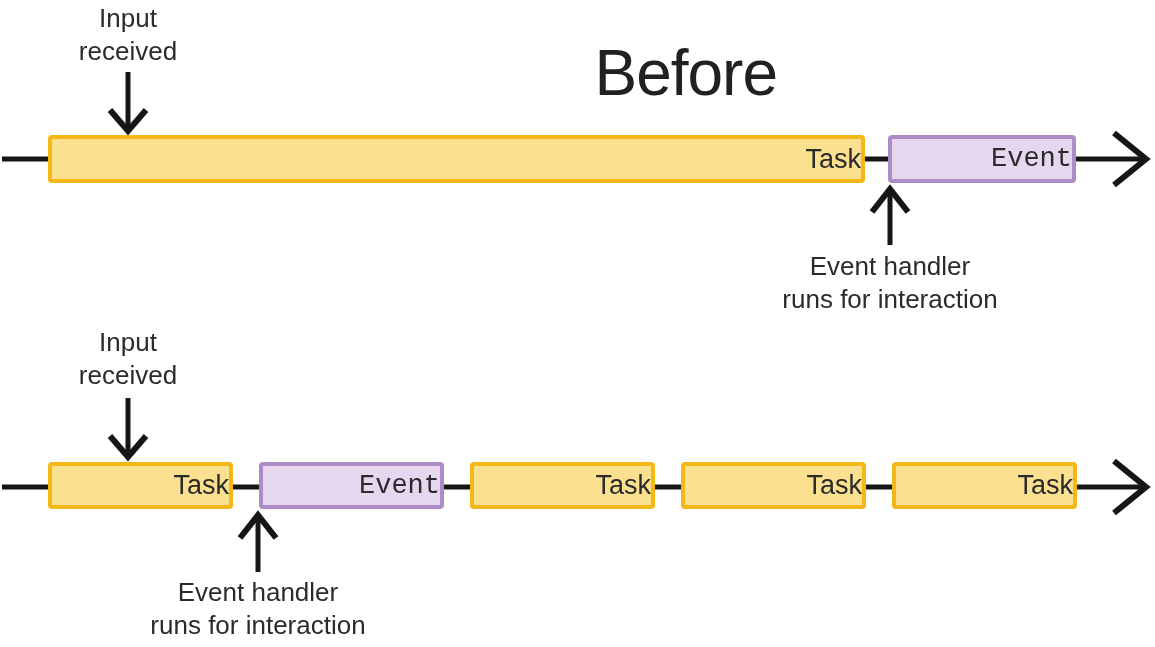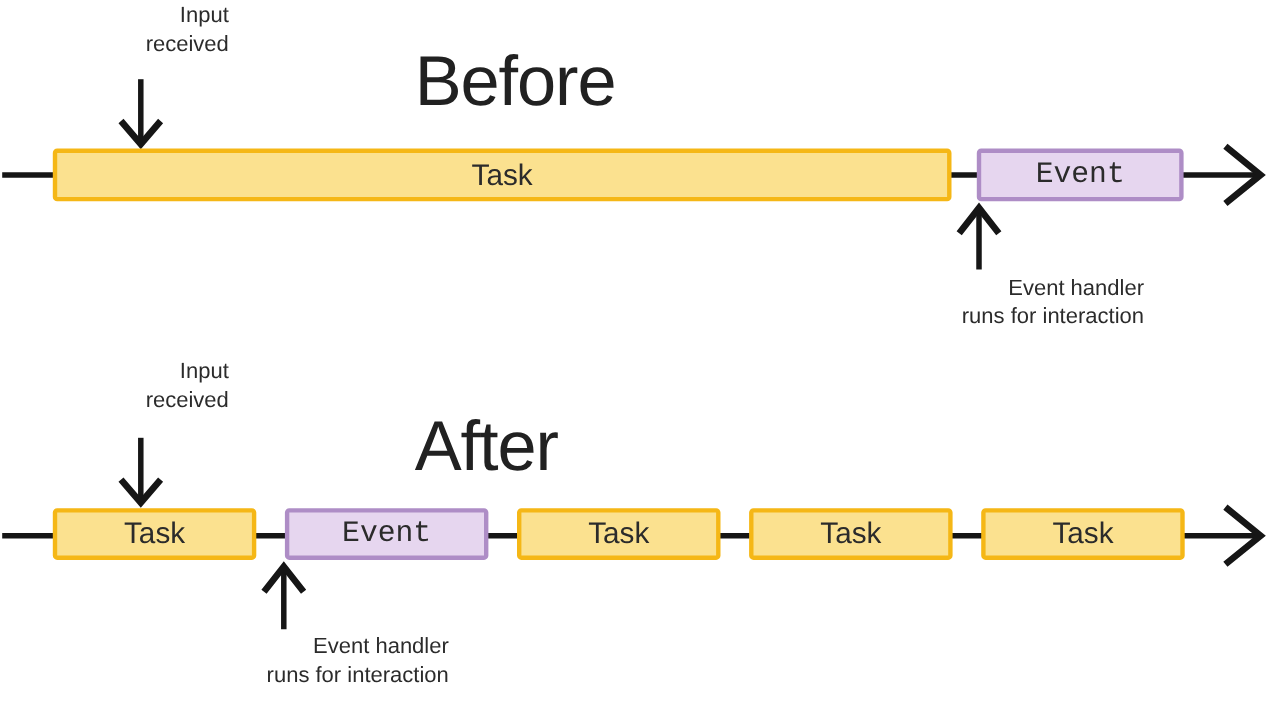--- a/index.html
+++ b/index.html
@@ -22,38 +22,38 @@
   }
   svg.layer { position: absolute; left: 0; top: 0; }
   .stroke { stroke: var(--line); stroke-width: 5; fill: none; stroke-linejoin: miter; stroke-linecap: butt; }
   .head   { stroke: var(--line); stroke-width: 6; fill: none; stroke-linejoin: miter; stroke-linecap: butt; }
   .box {
     position: absolute;
     box-sizing: border-box;
     border-radius: 4px;
     display: flex;
     align-items: center;
-    justify-content: center;
+    justify-content: flex-end;
     font-size: 27px;
     color: var(--text);
   }
   .task  { background: var(--task-fill);  border: 4px solid var(--task-border); }
   .event { background: var(--event-fill); border: 4px solid var(--event-border); font-family: Liberation Mono, monospace; }
   .annotation {
     position: absolute;
     white-space: pre-line;
-    text-align: right;
-    font-size: 20px;
+    text-align: center;
+    font-size: 26px;
     line-height: 1.28;
     color: var(--text);
   }
   .title {
     position: absolute;
     width: 400px;
-    text-align: left;
+    text-align: right;
     font-size: 64px;
     font-weight: 500;
     letter-spacing: -1px;
     color: var(--title);
   }
 </style>
 </head>
 <body>
 
 <div class="canvas">
@@ -103,21 +103,20 @@
   <div class="box event" style="left:888px; top:135px; width:188px; height:48px;">
     <span>Event</span>
   </div>
 
   <div class="annotation" style="left:740px; top:250px; width:300px;">Event handler
 runs for interaction</div>
 
   <div class="annotation" style="left:48px; top:326px; width:160px;">Input
 received</div>
 
-  <div class="title" style="left:377px; top:368px;">After</div>
 
   <div class="box task" style="left:48px; top:462px; width:185px; height:47px;">
     <span>Task</span>
   </div>
 
   <div class="box event" style="left:259px; top:462px; width:185px; height:47px;">
     <span>Event</span>
   </div>
 
   <div class="box task" style="left:470px; top:462px; width:185px; height:47px;">

